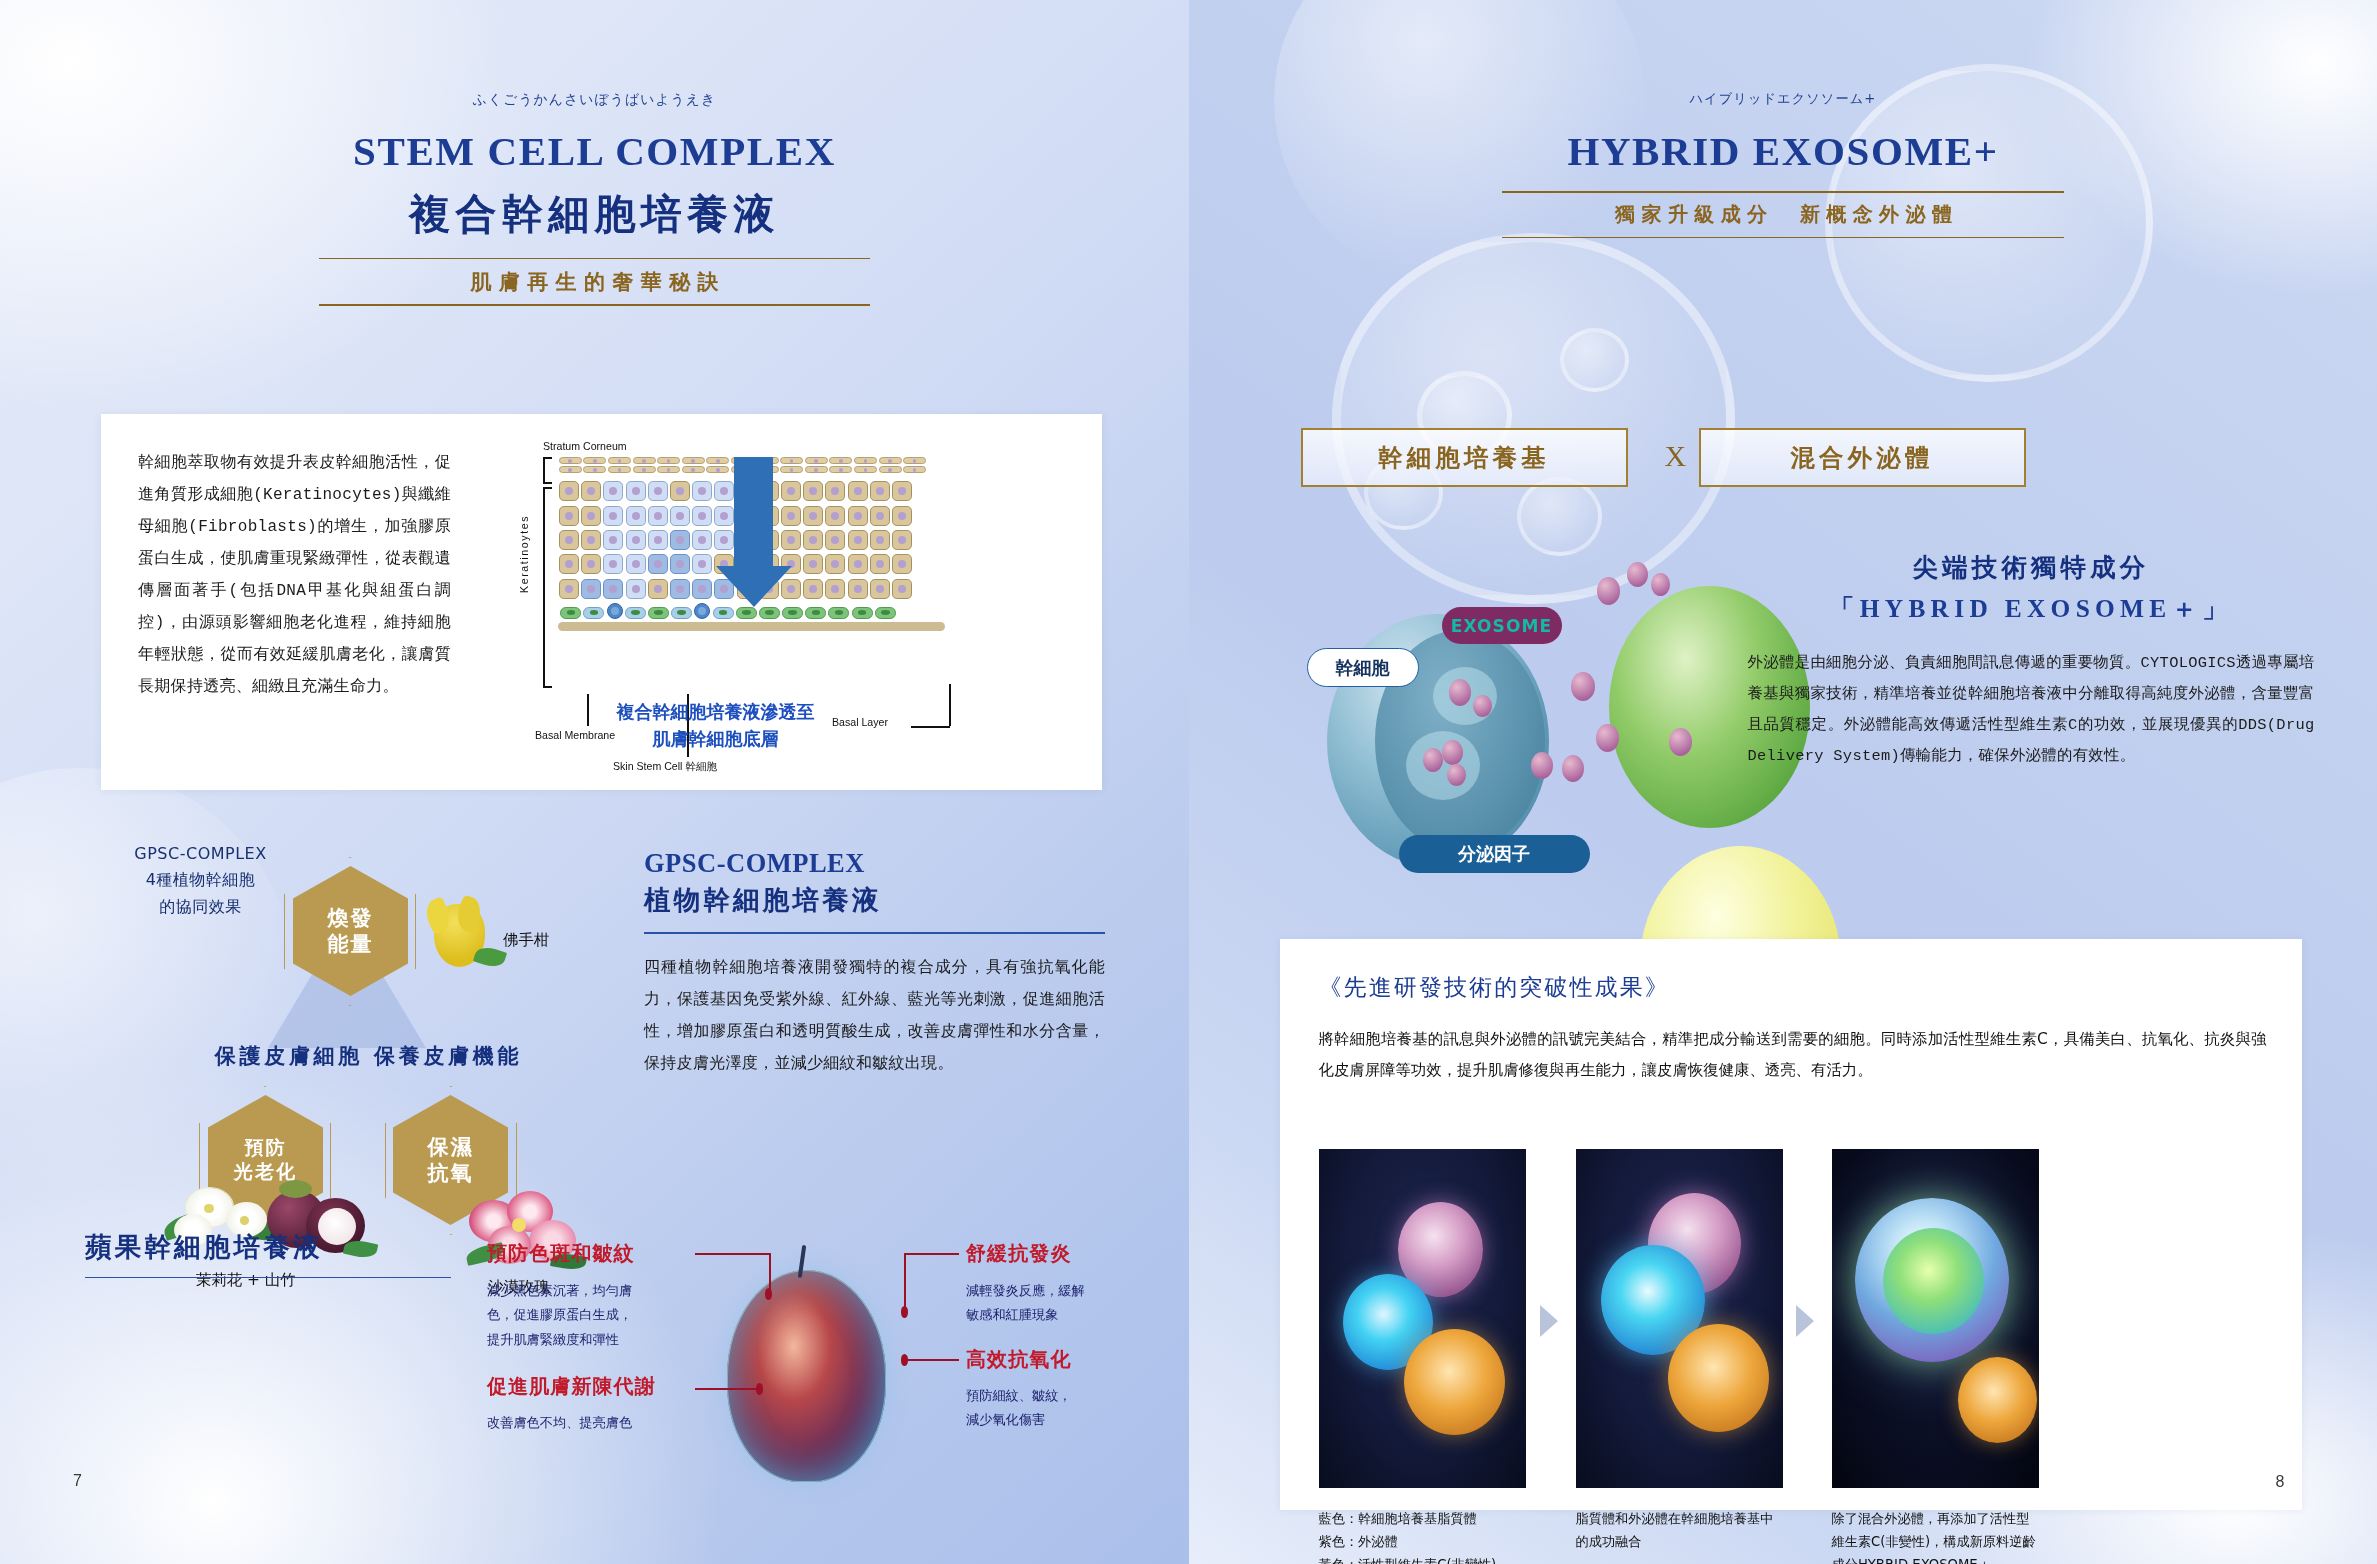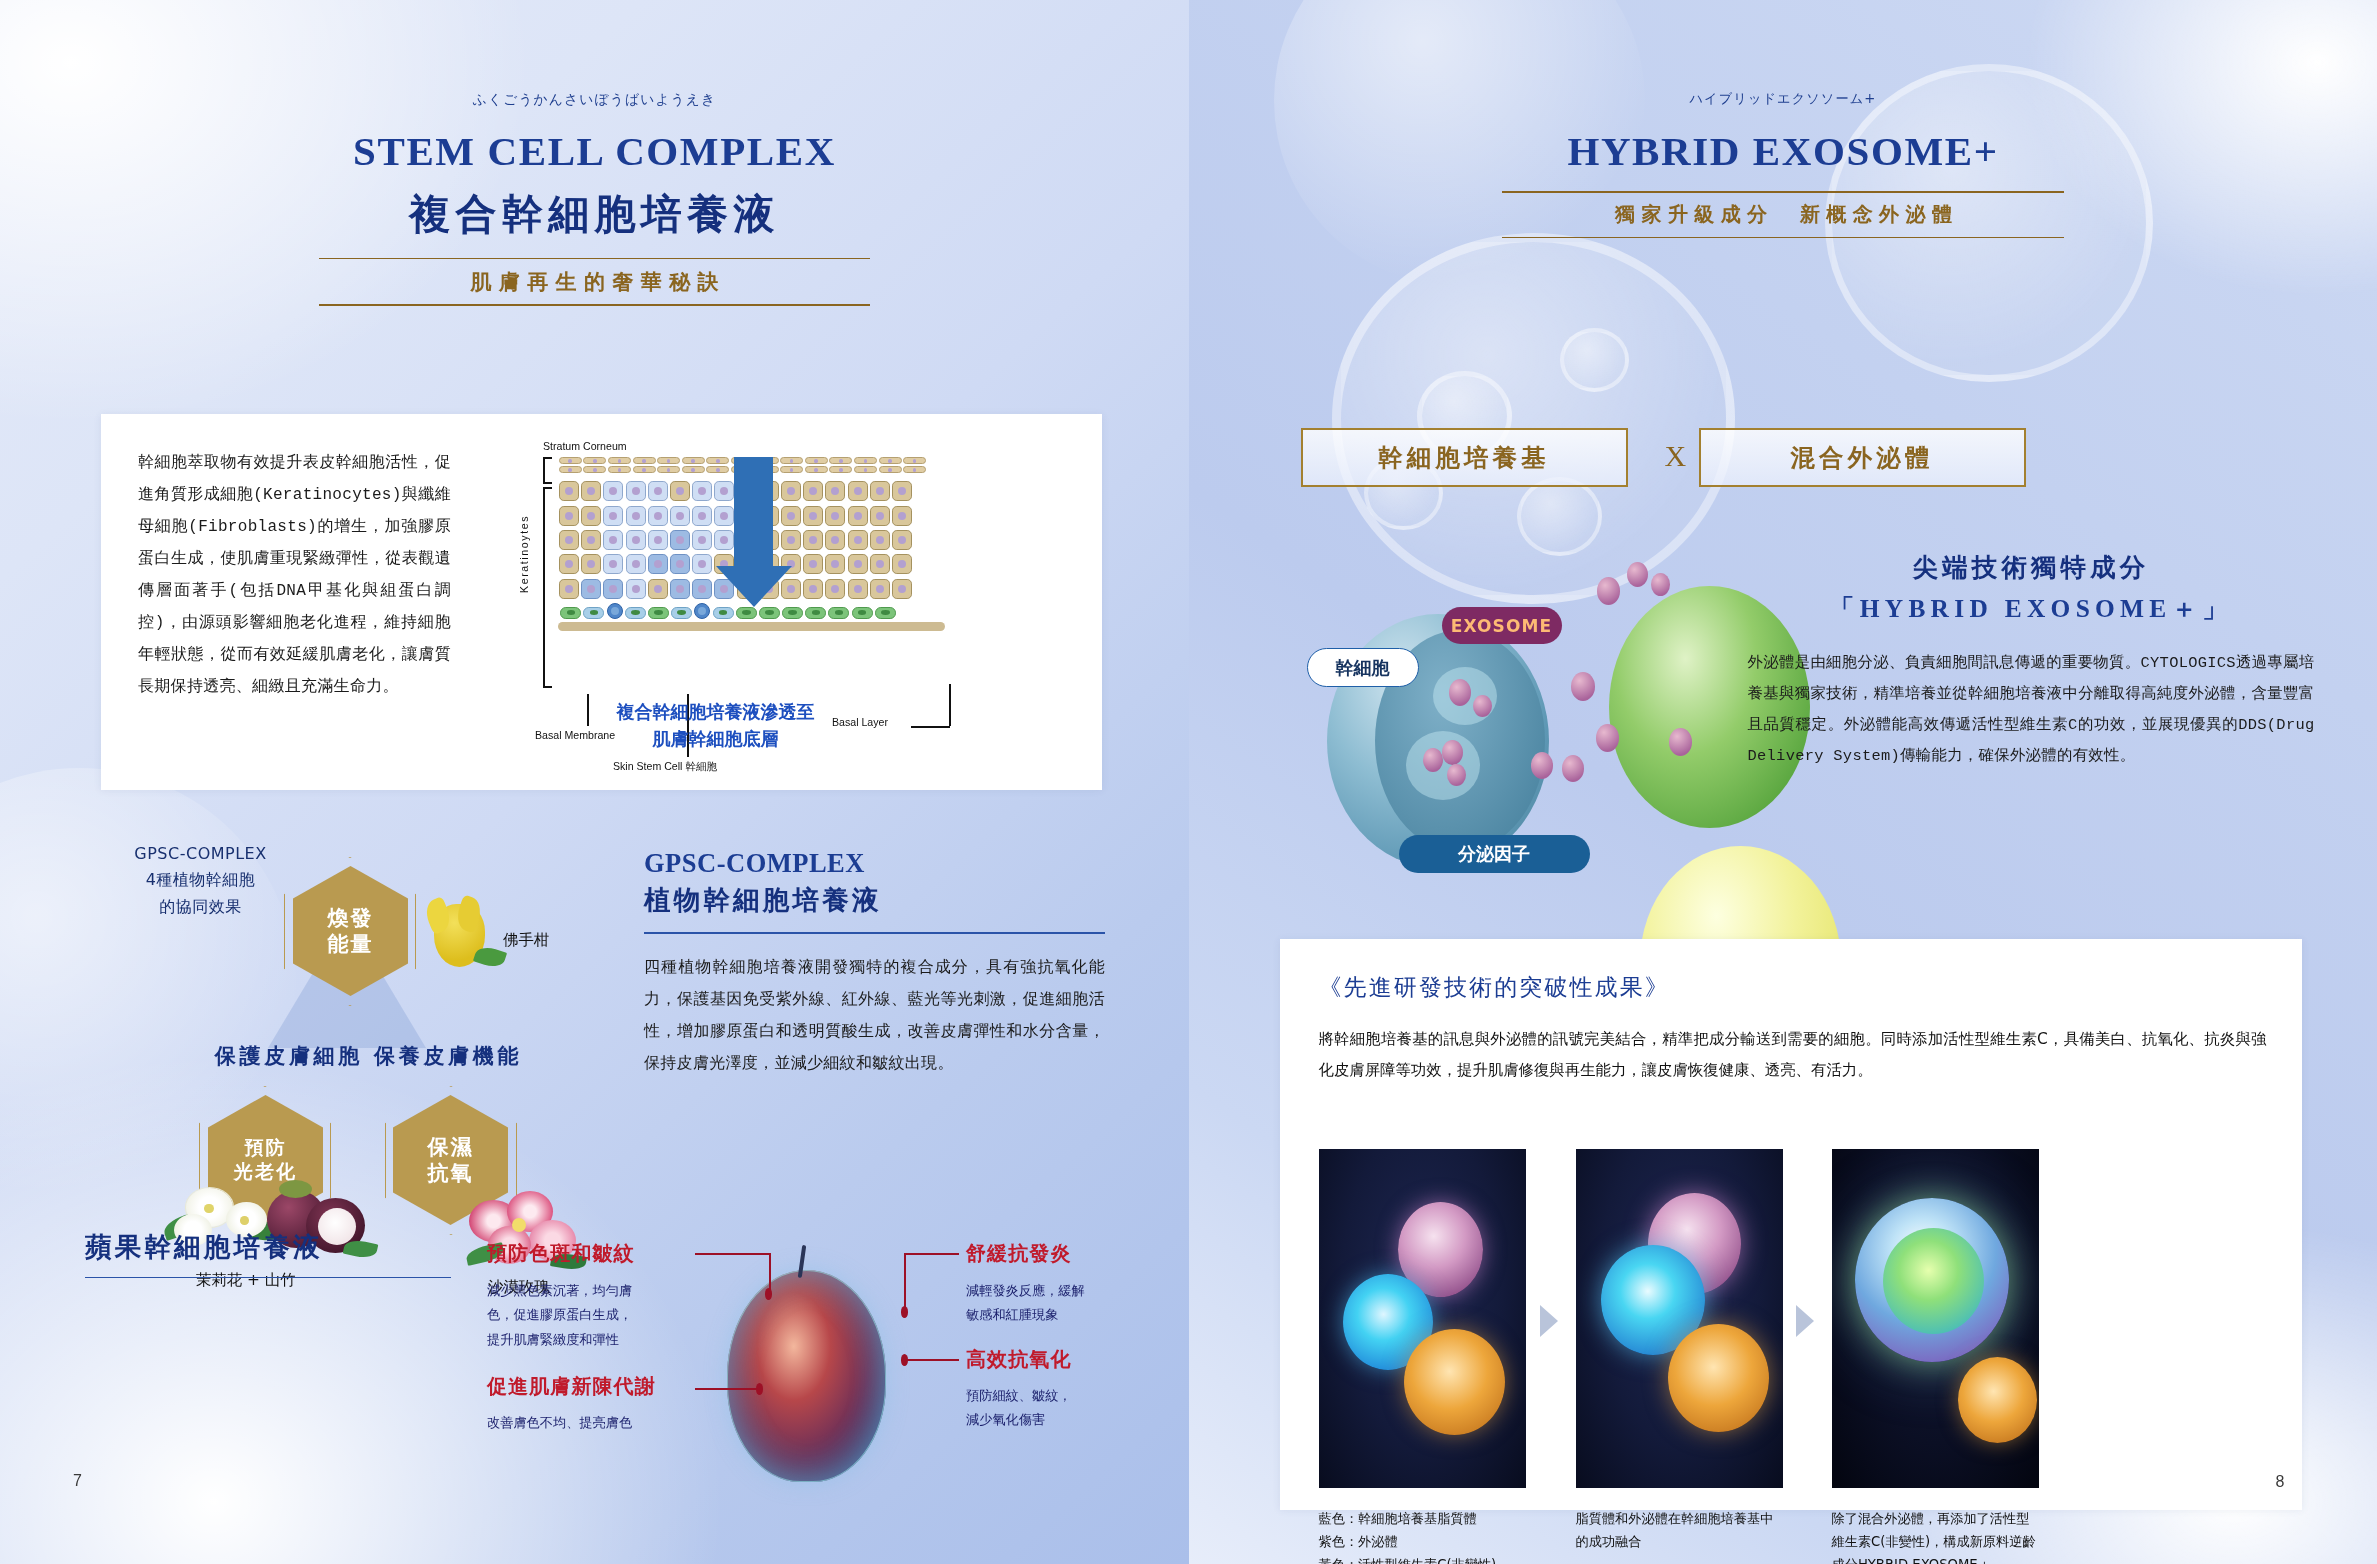--- a/index.html
+++ b/index.html
@@ -510,21 +510,21 @@
       <div class="exo" style="left:297px;top:132px;width:24.4px;height:29px;"></div>
       <div class="exo" style="left:257px;top:212px;width:22px;height:26.5px;"></div>
       <div class="exo" style="left:288px;top:215px;width:22px;height:26.5px;"></div>
       <div class="exo" style="left:323px;top:37px;width:23px;height:27.5px;"></div>
       <div class="exo" style="left:353px;top:22px;width:21px;height:25.4px;"></div>
       <div class="exo" style="left:377px;top:33px;width:19px;height:23px;"></div>
       <div class="exo" style="left:322px;top:184px;width:23px;height:27.5px;"></div>
       <div class="exo" style="left:395px;top:188px;width:23px;height:27.5px;"></div>
 
       <div class="pill" style="left:33px;top:108px;width:112px;height:39px;background:#ffffff;border:1.6px solid #1f5fa8;color:#16335f;font-size:18px;text-align:right;">幹細胞</div>
-      <div class="pill" style="left:168px;top:67px;width:120px;height:37px;background:#7e2a63;color:#fdba74;font-size:17px;letter-spacing:1.1px;">EXOSOME</div>
+      <div class="pill" style="left:168px;top:67px;width:120px;height:37px;background:#7e2a63;color:#14b8a6;font-size:17px;letter-spacing:1.1px;">EXOSOME</div>
       <div class="pill" style="left:125px;top:295px;width:191px;height:38px;background:#1a5f96;color:#ffffff;font-size:18px;">分泌因子</div>
     </div>
 
     <div style="position:absolute;left:559px;top:551px;width:567px;">
       <div style="text-align:center;color:#15307e;font-family:'DejaVu Serif',serif;font-weight:700;font-size:25.4px;letter-spacing:4.2px;">尖端技術獨特成分</div>
       <div style="text-align:center;color:#1c3d93;font-family:'Liberation Serif',serif;font-weight:700;font-size:25.4px;letter-spacing:5.3px;margin-top:7.4px;">「HYBRID EXOSOME＋」</div>
       <div class="body-cn" style="margin-top:22px;text-align:justify;font-size:15.4px;line-height:2.0;">外泌體是由細胞分泌、負責細胞間訊息傳遞的重要物質。CYTOLOGICS透過專屬培養基與獨家技術，精準培養並從幹細胞培養液中分離取得高純度外泌體，含量豐富且品質穩定。外泌體能高效傳遞活性型維生素C的功效，並展現優異的DDS(Drug Delivery System)傳輸能力，確保外泌體的有效性。</div>
     </div>
 
     <div class="card" style="left:91px;top:939px;width:1022px;height:571px;">

